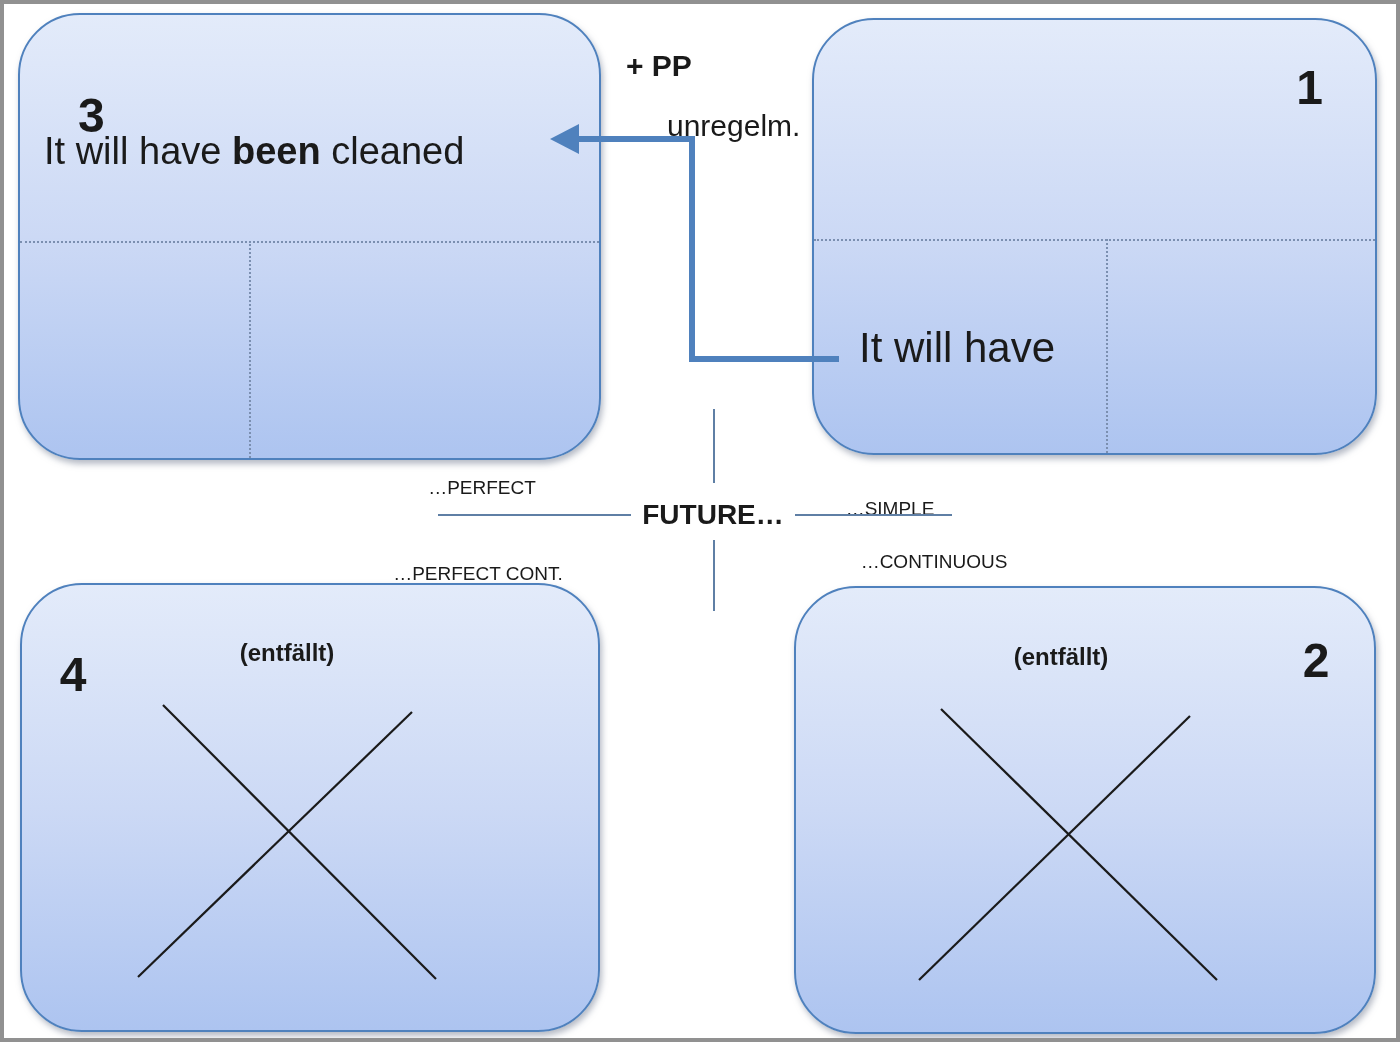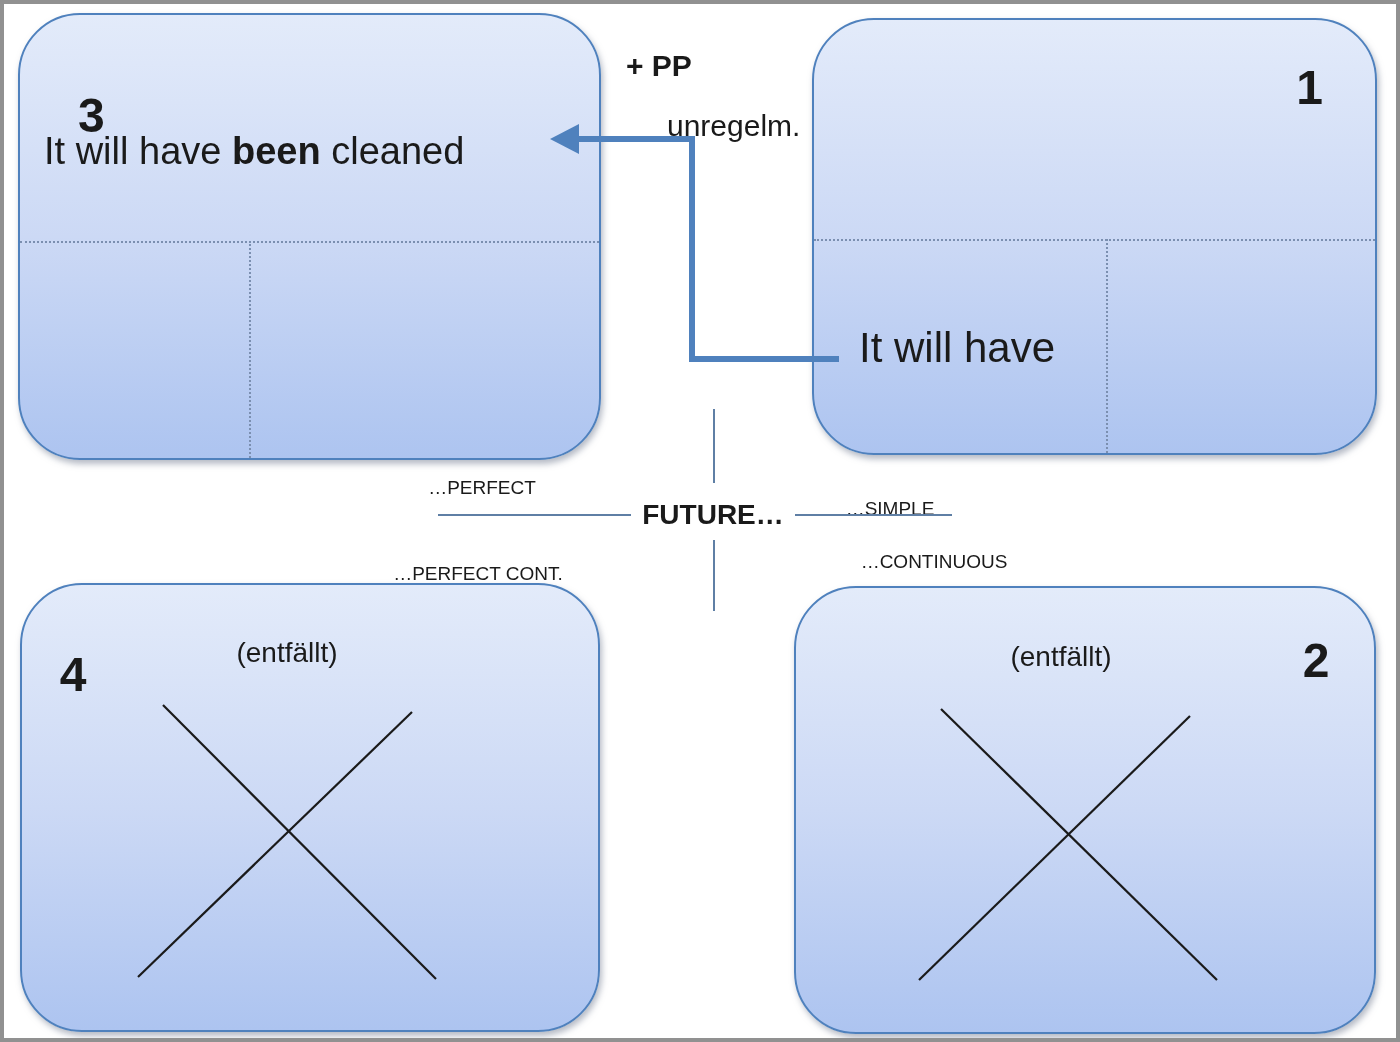--- a/index.html
+++ b/index.html
@@ -23,21 +23,21 @@
   #box2{left:790px;top:582px;width:582px;height:448px;}
 
   .txt{position:absolute;white-space:nowrap;line-height:1;}
   .vcenter{transform:translateY(-50%);}
   .ccenter{transform:translate(-50%,-50%);}
 
   .box-number{font-size:48px;font-weight:bold;}
   .sentence{font-size:38px;}
   .sentence b{font-weight:bold;}
   .stem{font-size:42px;}
-  .entfallt{font-size:28px;font-weight:normal;}
+  .entfallt{font-size:24px;font-weight:bold;}
 
   .dotted-h{position:absolute;border-top:2px dotted var(--c-dotted_line,#7b8fb0);left:0;right:0;height:0;}
   .dotted-v{position:absolute;border-left:2px dotted var(--c-dotted_line,#7b8fb0);width:0;}
 
   .arrow-label1{font-size:30px;font-weight:bold;text-align:right;}
   .arrow-label2{font-size:30px;}
 
   .future-title{font-size:28px;font-weight:bold;}
   .quad-label{font-size:19px;text-align:right;}
 

